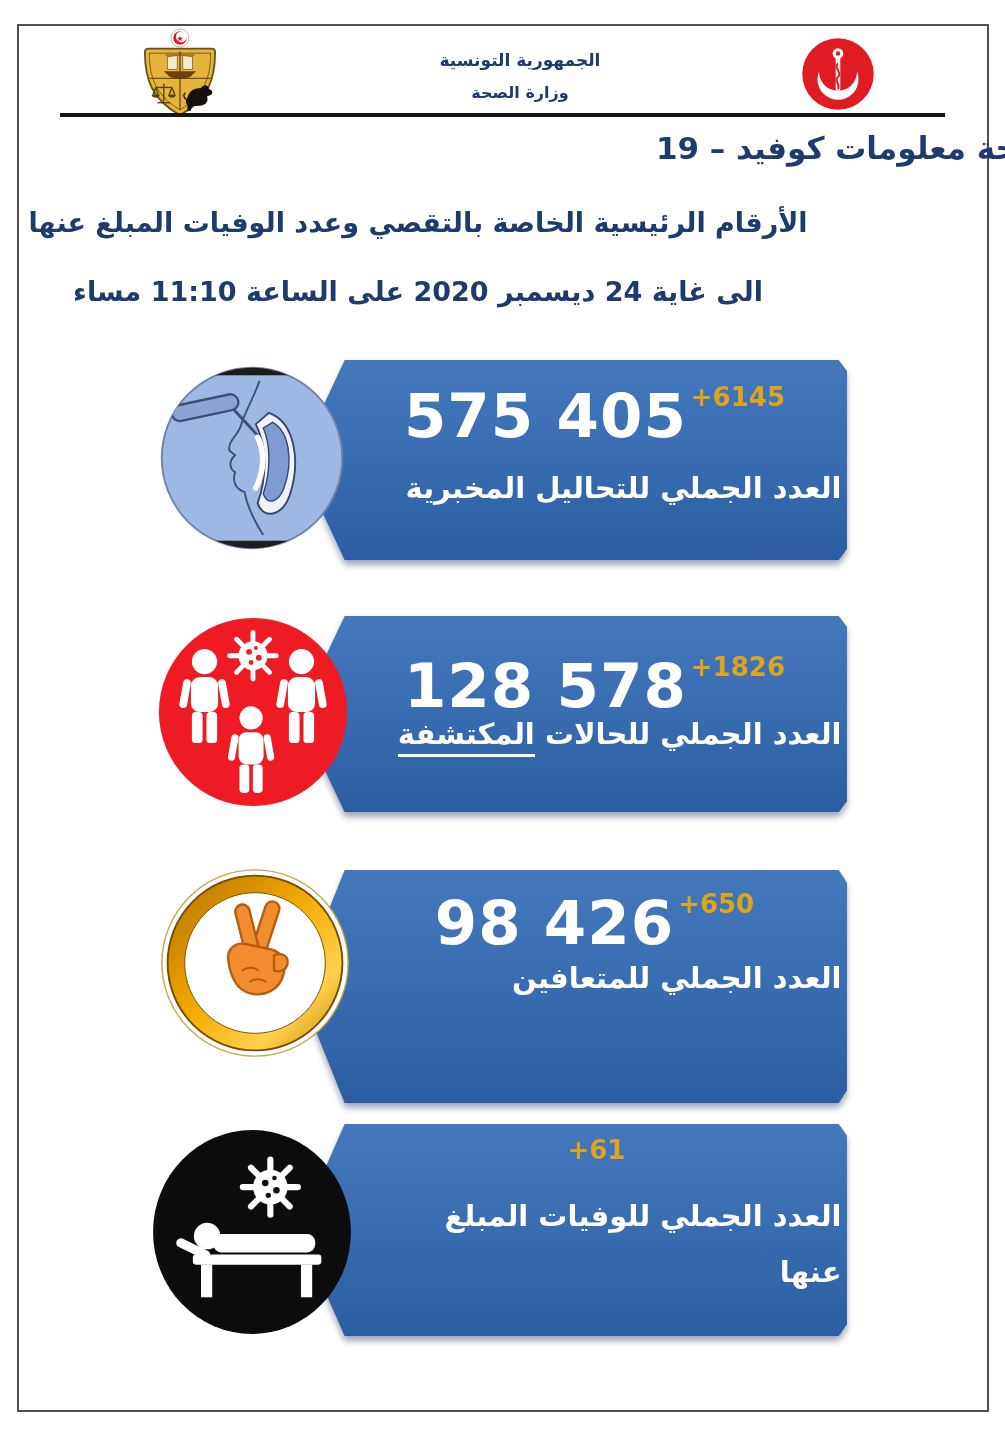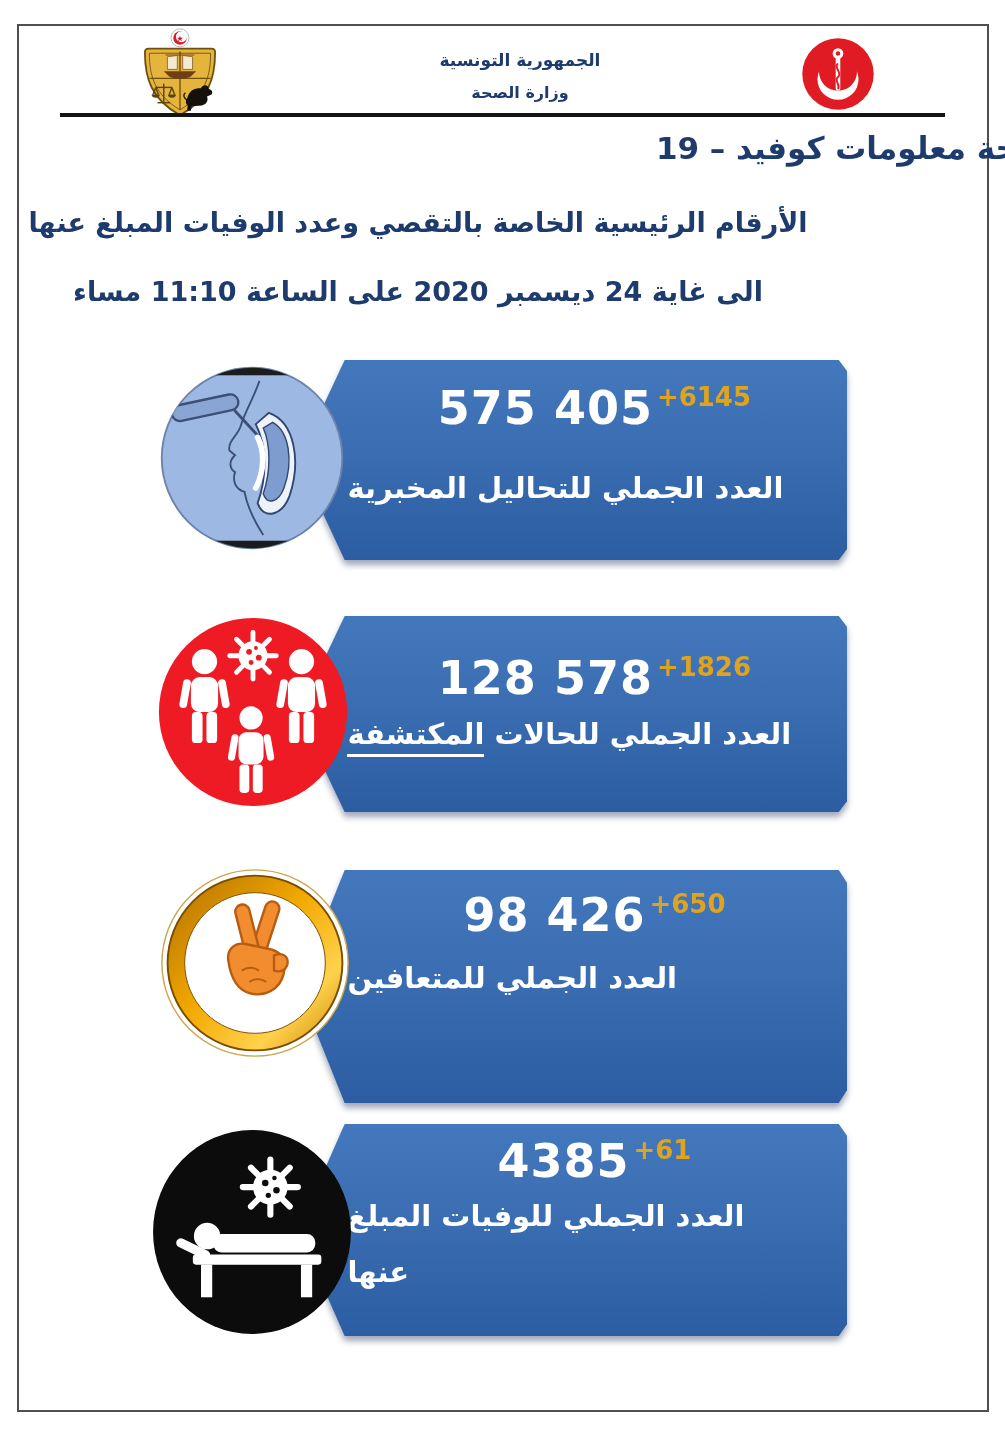--- a/index.html
+++ b/index.html
@@ -26,24 +26,24 @@
   .banner{position:absolute;left:298px;width:549px;filter:drop-shadow(0 5px 3px rgba(18,35,80,.4));}
   .banner-bg{position:absolute;inset:0;
     clip-path:polygon(0% 50%,8.5% 0%,98.5% 0%,100% 5.5%,100% 94.5%,98.5% 100%,8.5% 100%);
     background:linear-gradient(180deg,#4478bc 0%,#3a6db1 45%,#2c5da2 100%);}
   .banner.b1{top:360px;height:200px;}
   .banner.b2{top:616px;height:196px;}
   .banner.b3{top:870px;height:233px;}
   .banner.b4{top:1124px;height:212px;}
   .num-row{position:absolute;left:9%;right:1%;display:flex;direction:ltr;
     justify-content:center;align-items:flex-start;color:#ffffff;}
-  .num-value{font-size:46px;font-weight:bold;letter-spacing:1px;line-height:1.05;}
+  .num-value{font-size:61px;font-weight:bold;letter-spacing:1px;line-height:1.05;}
   .num-delta{font-size:26px;font-weight:bold;color:#dfa41e;margin-left:4px;margin-top:-2px;}
   .b1 .num-row{top:24px;} .b2 .num-row{top:22px;margin-top:16px;} .b3 .num-row{top:21px;} .b4 .num-row{top:13px;}
-  .card-label{position:absolute;left:9%;right:1%;text-align:left;direction:rtl;
+  .card-label{position:absolute;left:9%;right:1%;text-align:right;direction:rtl;
     color:#ffffff;font-size:29px;font-weight:bold;line-height:1.25;}
   .b1 .card-label{top:110px;} .b2 .card-label{top:100px;} .b3 .card-label{top:90px;}
   .b4 .card-label{top:74px;} .b4 .card-label2{top:130px;}
   .label-underlined{border-bottom:3px solid #ffffff;padding-bottom:3px;}
   
   .icon-wrap{position:absolute;z-index:5;}
   .icon-wrap svg{width:100%;height:100%;display:block;}
   .icon1{left:158px;top:362px;width:188px;height:192px;}
   .icon2{left:156px;top:610px;width:194px;height:204px;}
   .icon3{left:160px;top:864px;width:190px;height:198px;}
@@ -227,21 +227,20 @@
       <path d="M72,98 C70,86 78,78 90,80 L118,86 C130,90 133,100 130,112 C126,128 110,136 95,132 C80,128 74,112 72,98 Z"></path>
       <path d="M120,92 C130,88 136,94 134,102 C132,108 126,110 120,108 Z"></path>
     </g>
     <path d="M86,108 C92,104 98,104 104,108 M94,120 C100,116 106,116 112,120" stroke="#b85c10" stroke-width="2" fill="none"></path>
   </svg>
 </div>
 
 <div class="banner b4">
   <div class="banner-bg"></div>
   <div class="num-row">
-    <span class="num-value">4385</span>
     <span class="num-delta">+61</span>
   </div>
   <div class="card-label card-label2">عنها</div>
   <div class="card-label">
     <span>العدد الجملي للوفيات المبلغ</span>
   </div>
 </div>
 <div class="icon-wrap icon4">
   <svg viewBox="0 0 200 200">
     <ellipse cx="100" cy="100" rx="97" ry="100" fill="#0c0c0c"></ellipse>

